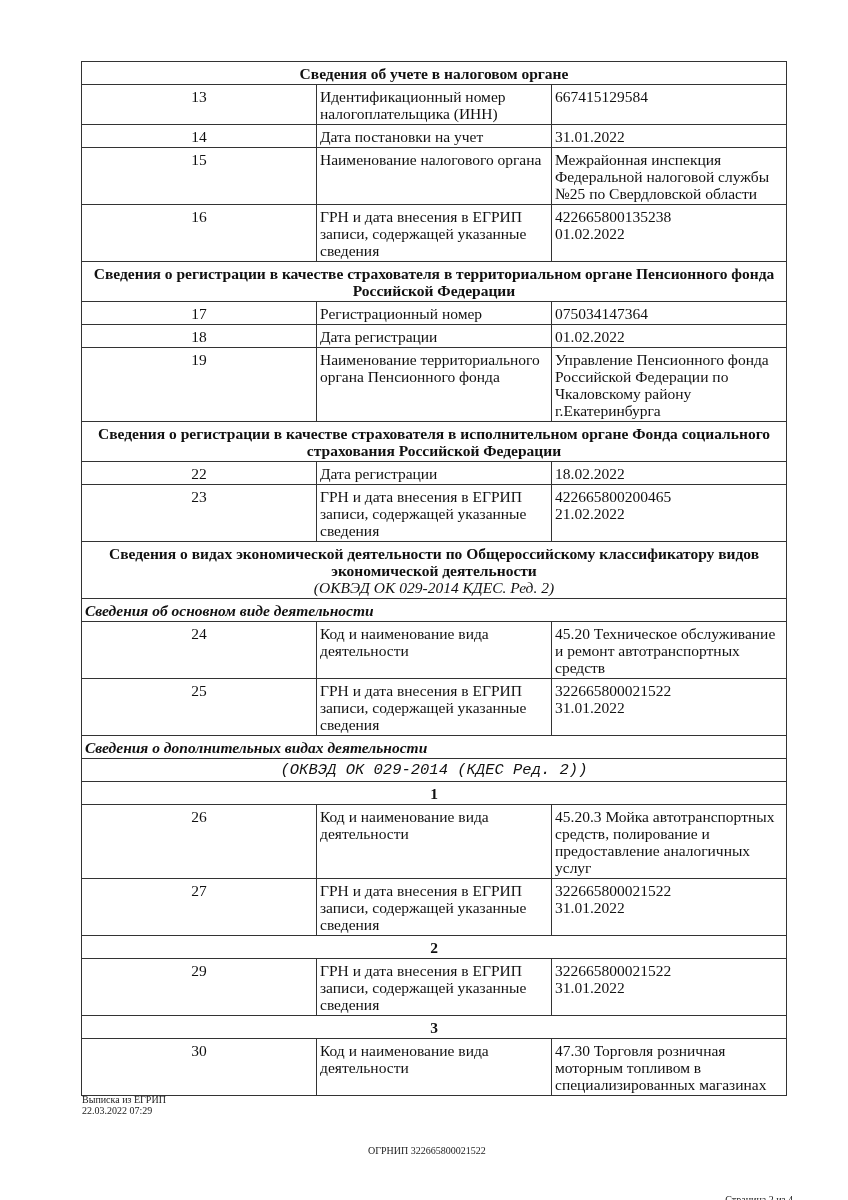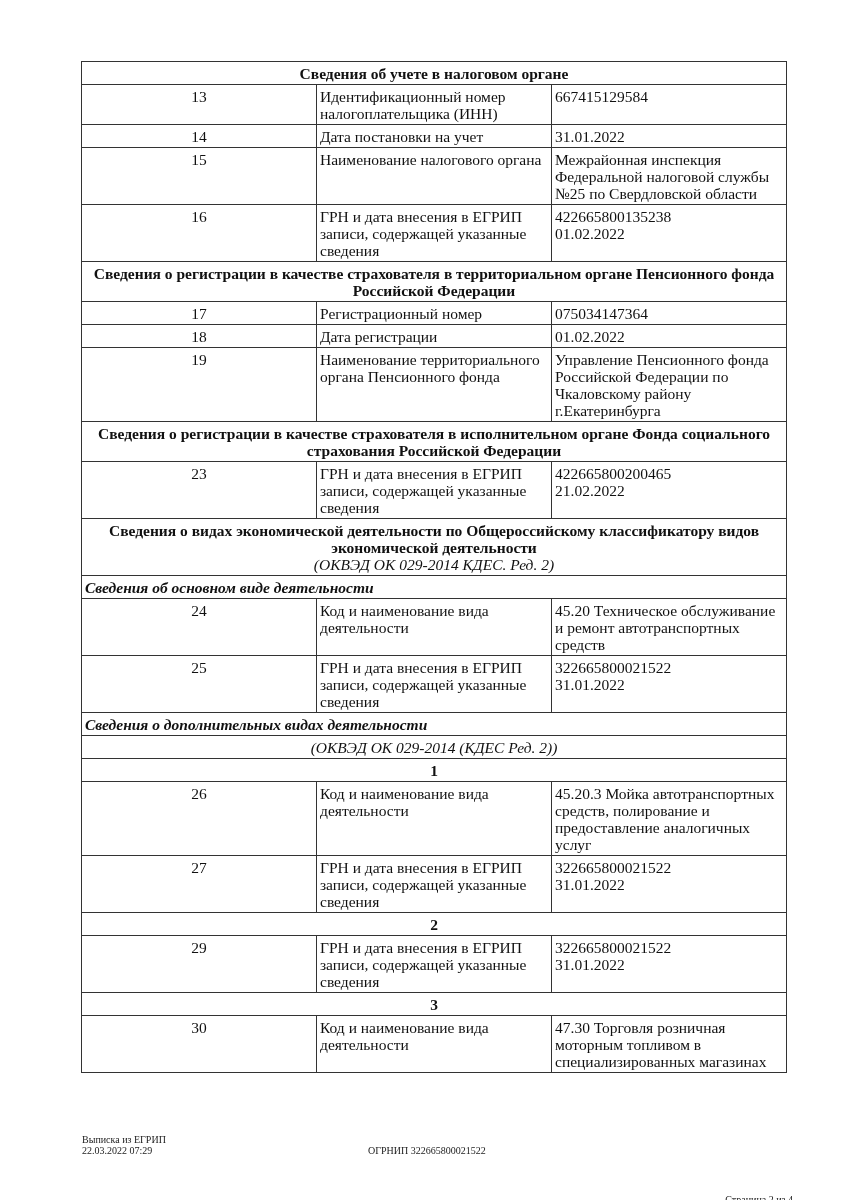--- a/index.html
+++ b/index.html
@@ -7,28 +7,28 @@
   table.egrip {
     position:absolute; left:81px; top:61px; width:706px;
     border-collapse:collapse; table-layout:fixed;
     font-size:15.5px; line-height:17px;
   }
   table.egrip td { border:1px solid #333; vertical-align:top; padding:3px 3px 2px 3px; }
   td.num { width:42px; text-align:center; }
   td.label { width:322px; }
   td.sec { text-align:center; font-weight:bold; padding:3px 4px 3px 4px; }
   td.sec-it { text-align:left; font-weight:bold; font-style:italic; }
-  td.it { text-align:center; font-style:italic; }
+  td.it { text-align:center; font-style:italic;font-family:Liberation Mono, monospace; }
   td.grp { text-align:center; font-weight:bold; }
   .italic-line { font-style:italic; font-weight:normal; display:block; }
   .line { display:block; }
   tr.h23 td { height:17px; }
   tr.h40 td { height:34px; }
   tr.h57 td { height:51px; }
-  .footer { position:absolute; top:1134px; font-size:10px; line-height:11px; color:#222; }
+  .footer { position:absolute; top:1094px; font-size:10px; line-height:11px; color:#222; }
   .footer.left { left:82px; }
   .footer.mid { left:368px; top:1145px; }
   .footer.right { right:55px; top:1194px; }
 </style>
 </head>
 <body>
 
 <table class="egrip">
 
   <tbody>
@@ -85,20 +85,27 @@
   <tr class="h57">
     <td class="num">19</td>
     <td class="label">Наименование территориального органа Пенсионного фонда</td>
     <td>
           <span class="line">Управление Пенсионного фонда Российской Федерации по Чкаловскому району г.Екатеринбурга</span>
         </td>
   </tr>
 
   <tr class="h40">
     <td colspan="3" class="sec">Сведения о регистрации в качестве страхователя в исполнительном органе Фонда социального страхования Российской Федерации</td>
+  </tr>
+  <tr class="h23">
+    <td class="num">22</td>
+    <td class="label">Дата регистрации</td>
+    <td>
+          <span class="line">18.02.2022</span>
+        </td>
   </tr>
   <tr class="h40">
     <td class="num">23</td>
     <td class="label">ГРН и дата внесения в ЕГРИП записи, содержащей указанные сведения</td>
     <td>
       <span class="line">422665800200465</span>
       <span class="line">21.02.2022</span>
     </td>
   </tr>
 

